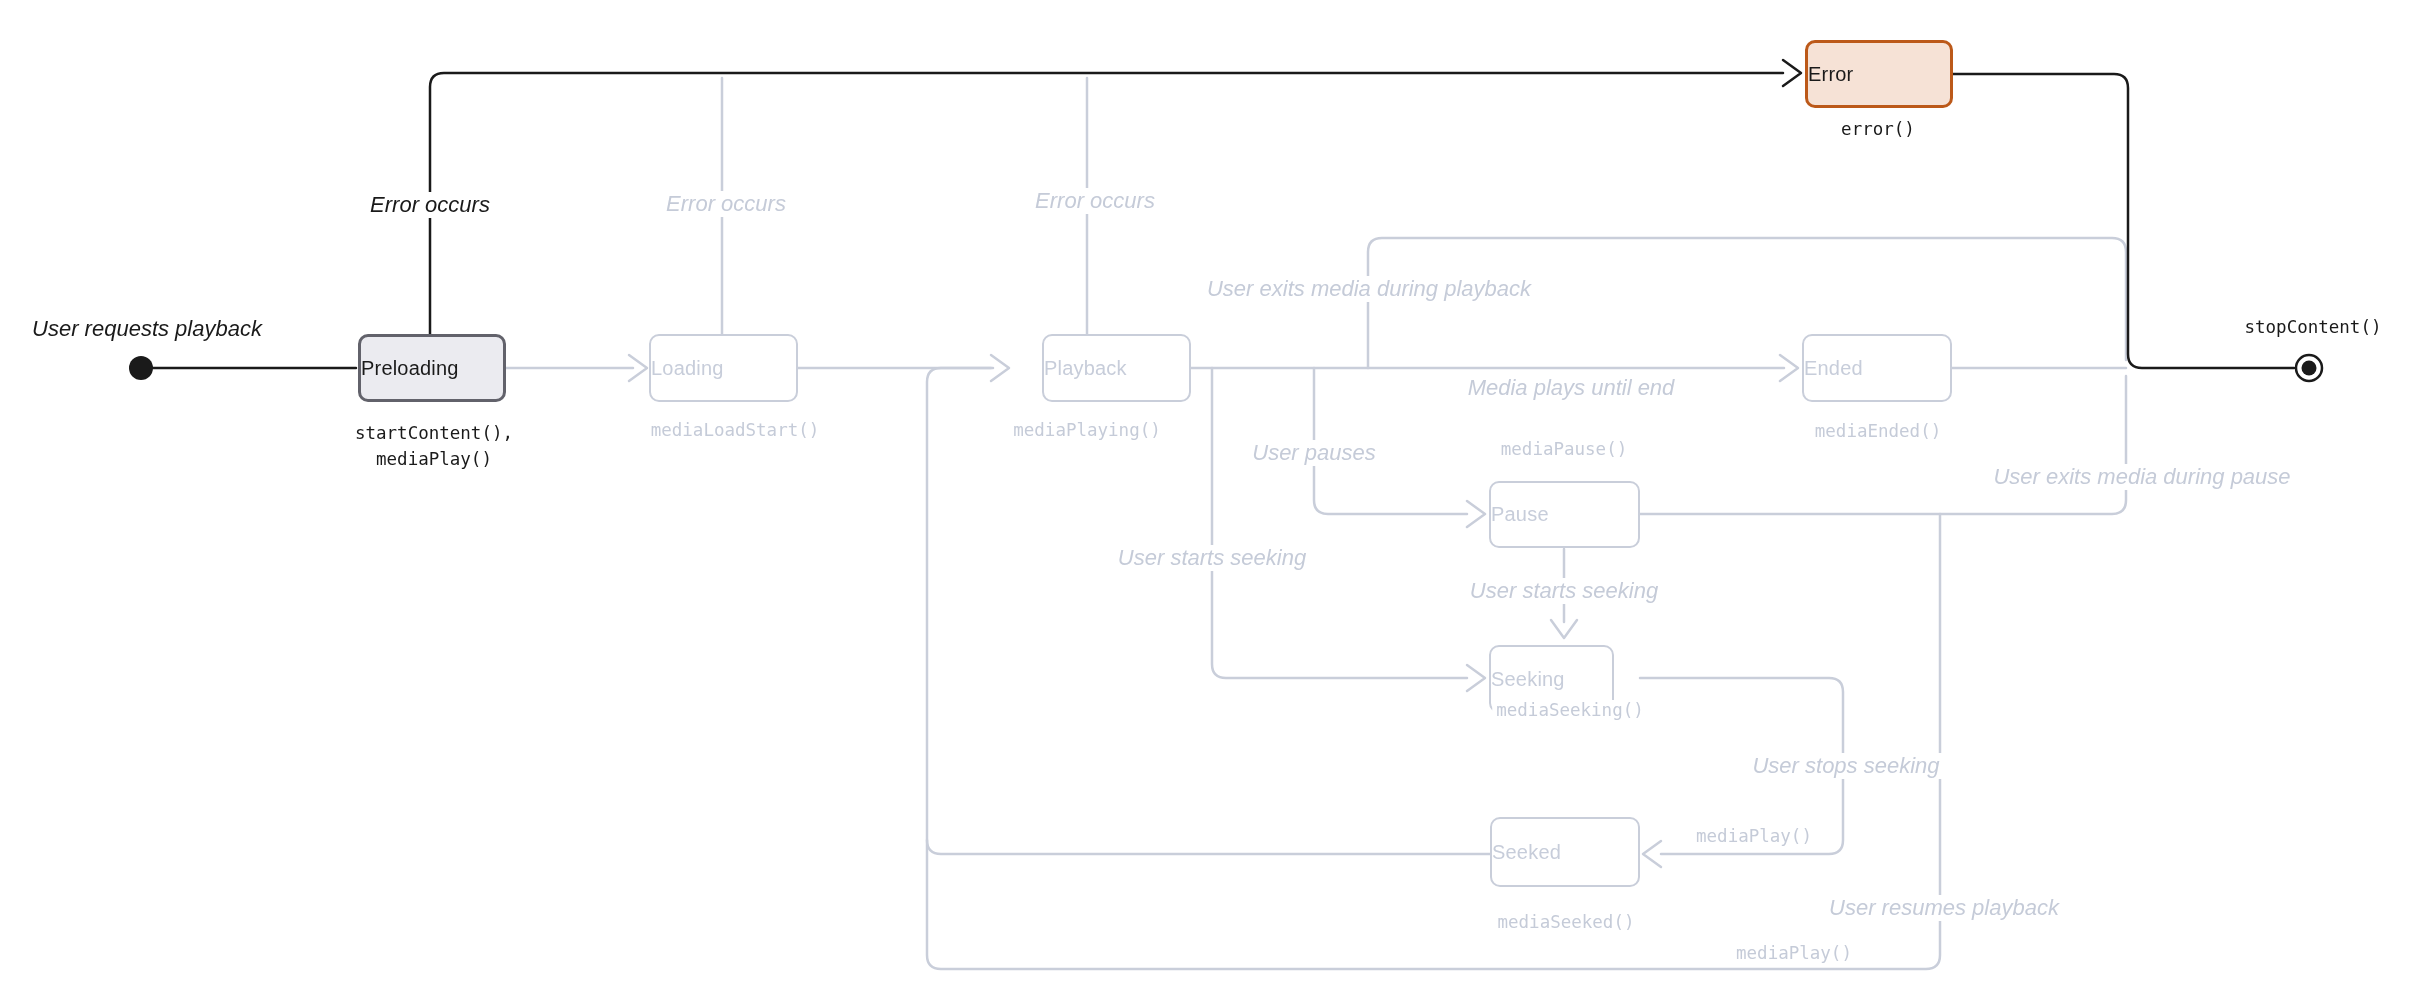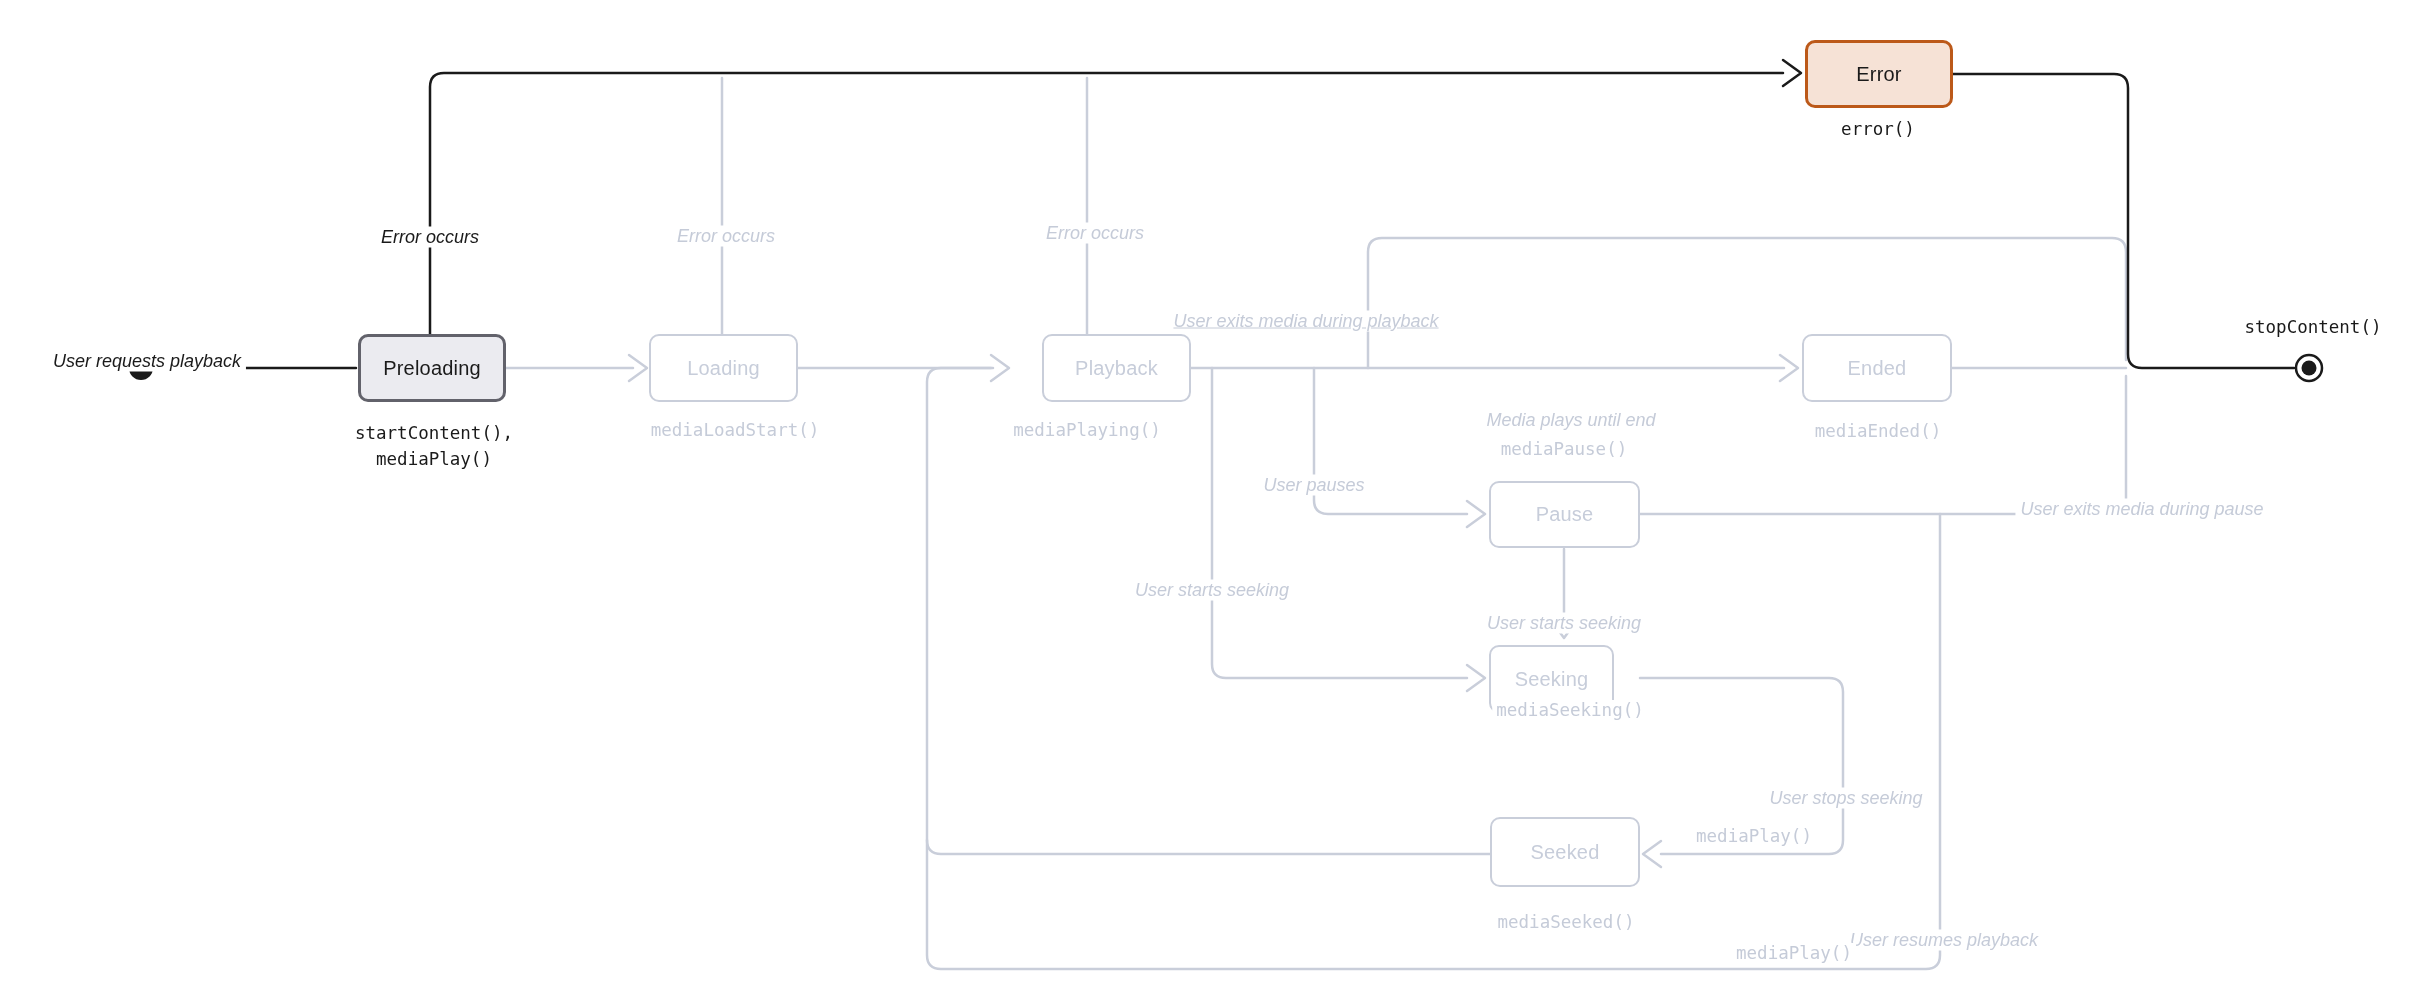--- a/index.html
+++ b/index.html
@@ -1,25 +1,25 @@
 <!DOCTYPE html>
 <html><head>
 <meta charset="utf-8">
 <style>
   html,body{margin:0;padding:0;background:#ffffff;}
   #stage{position:relative;width:2425px;height:991px;background:#ffffff;overflow:hidden;
          font-family:"Liberation Sans", sans-serif;}
   #wires{position:absolute;left:0;top:0;}
   .state{position:absolute;box-sizing:border-box;border:2.5px solid #C9CEDA;border-radius:10px;
-         background:#ffffff;color:#C7CDDA;display:flex;align-items:center;justify-content:center;
+         background:#ffffff;color:#C7CDDA;display:flex;align-items:center;justify-content:flex-start;
          font-size:20px;letter-spacing:.2px;}
   .state.active{border:3px solid #62626B;background:#EBEBF0;color:#1A1A1A;}
   .state.error{border:3px solid #BC5919;background:#F6E2D6;color:#1A1A1A;}
   .lab{position:absolute;transform:translate(-50%,-50%);white-space:nowrap;background:#ffffff;
-       padding:0 5px;font-style:italic;font-size:18px;color:#C5CBD8;margin-top:32px;}
+       padding:0 5px;font-style:italic;font-size:22px;color:#C5CBD8;}
   .code{position:absolute;transform:translate(-50%,-50%);white-space:nowrap;background:#ffffff;
         padding:0 4px;font-family:"DejaVu Sans Mono", monospace;font-size:17.5px;color:#C5CBD8;
         font-style:normal;}
   .b{color:#1A1A1A;}
 </style>
 </head>
 <body>
 
 <div id="stage">
 
@@ -97,21 +97,21 @@
   <span class="code b" style="left:1878px;top:129px;">error()</span>
   <span class="code" style="left:1564px;top:449px;">mediaPause()</span>
   <span class="code" style="left:1570px;top:710px;">mediaSeeking()</span>
   <span class="code" style="left:1566px;top:922px;">mediaSeeked()</span>
   <span class="code b" style="left:2313px;top:327px;">stopContent()</span>
 
   <span class="lab b" style="left:147px;top:329px;">User requests playback</span>
   <span class="lab b" style="left:430px;top:205px;">Error occurs</span>
   <span class="lab" style="left:726px;top:204px;">Error occurs</span>
   <span class="lab" style="left:1095px;top:201px;">Error occurs</span>
-  <span class="lab" style="left:1306px;top:289px;text-decoration:underline;">User exits media during playback</span>
+  <span class="lab" style="left:1369px;top:289px;">User exits media during playback</span>
   <span class="lab" style="left:1571px;top:388px;">Media plays until end</span>
   <span class="lab" style="left:1314px;top:453px;">User pauses</span>
   <span class="lab" style="left:1212px;top:558px;">User starts seeking</span>
   <span class="lab" style="left:1564px;top:591px;">User starts seeking</span>
   <span class="lab" style="left:1846px;top:766px;">User stops seeking</span>
   <span class="code" style="left:1754px;top:836px;">mediaPlay()</span>
   <span class="lab" style="left:2142px;top:477px;">User exits media during pause</span>
   <span class="lab" style="left:1944px;top:908px;">User resumes playback</span>
   <span class="code" style="left:1794px;top:953px;">mediaPlay()</span>
 

